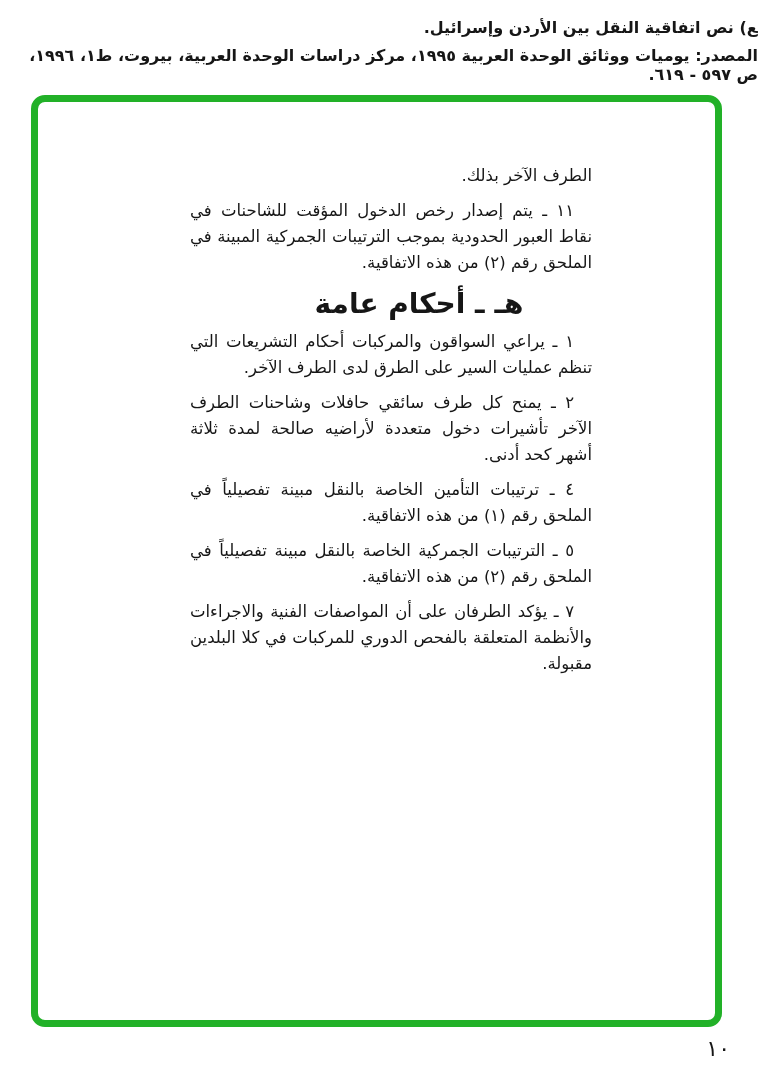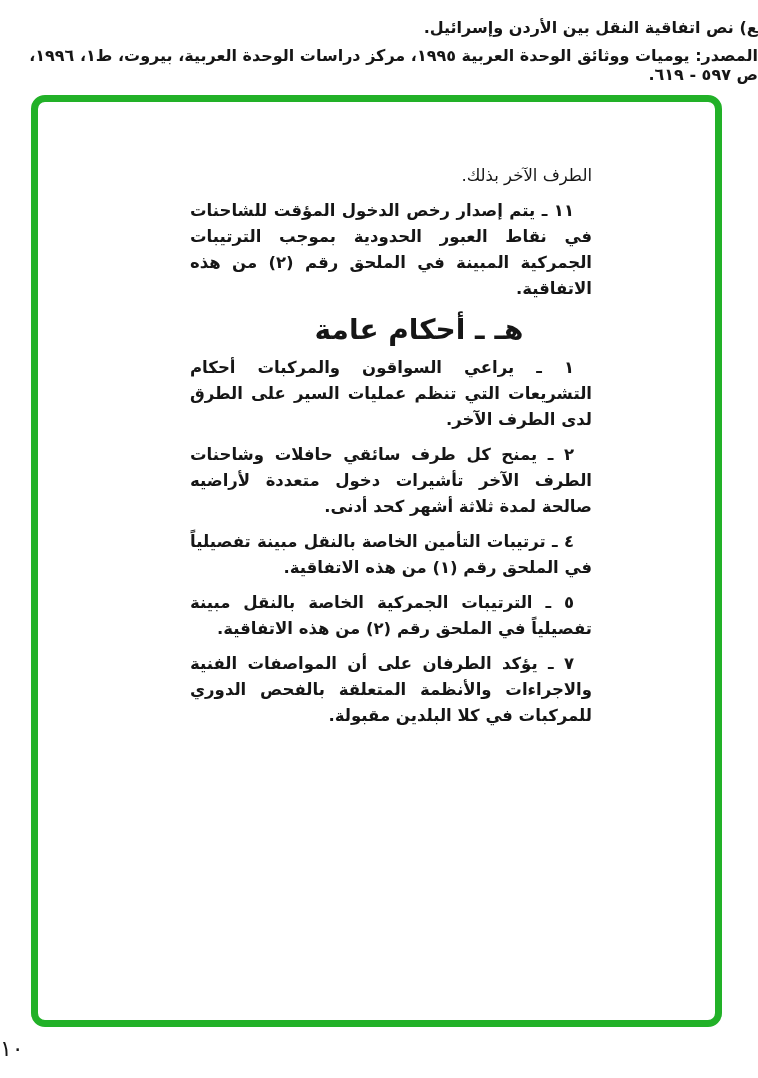--- a/index.html
+++ b/index.html
@@ -57,36 +57,35 @@
     text-align: justify;
     font-size: 16.5px;
     line-height: 26px;
     margin-top: 27px;
   }
   .scanned-text p {
     margin: 0 0 9px 0;
   }
   .scanned-text p.item {
     text-indent: 18px;
-    font-weight: bold;
   }
   .section-heading {
     font-size: 28px;
     font-weight: bold;
     text-align: center;
     margin: 15px 0 12px 0;
     position: relative;
     left: 28px;
   }
   .page-number {
     position: absolute;
     top: 1036px;
     left: 0;
     right: 28px;
-    text-align: left;
+    text-align: right;
     font-size: 22px;
     direction: rtl;
   }
 </style>
 </head>
 <body>
 
 <div class="page-header">
   <div class="doc-title">(تابع) نص اتفاقية النقل بين الأردن وإسرائيل.</div>
   <div class="doc-source">المصدر: يوميات ووثائق الوحدة العربية ١٩٩٥، مركز دراسات الوحدة العربية، بيروت، ط١، ١٩٩٦، ص ٥٩٧ - ٦١٩.</div>

